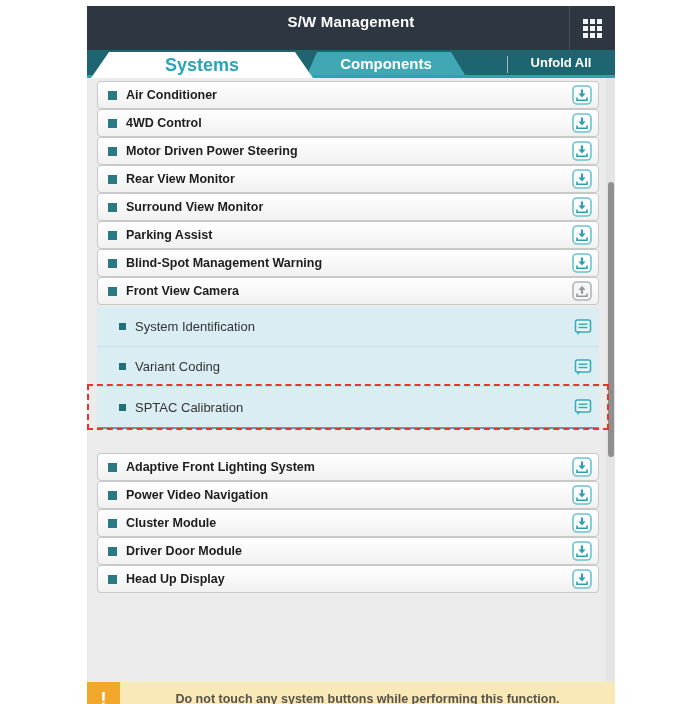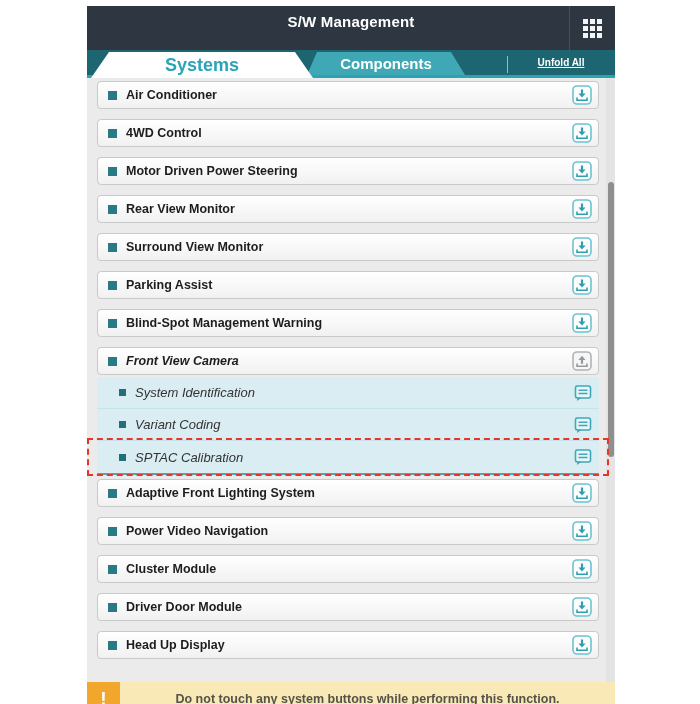--- a/index.html
+++ b/index.html
@@ -19,36 +19,36 @@
   
   .tabbar{position:relative;height:28px;background:#1d6570;}
   .tabbar::after{content:"";position:absolute;left:0;right:0;bottom:0;height:3px;background:#2aa3b2;z-index:1;}
   .tab{position:absolute;display:flex;align-items:center;justify-content:center;font-weight:bold;cursor:pointer;}
   .tab-systems{left:4px;top:2px;width:222px;height:26px;background:#ffffff;color:#2aa4b6;font-size:18px;z-index:3;
                clip-path:polygon(18px 0,calc(100% - 18px) 0,100% 100%,0 100%);}
   .tab-components{left:220px;top:2px;width:158px;height:23px;background:#3fa8b4;color:#ffffff;font-size:15px;z-index:2;
                   clip-path:polygon(10px 0,calc(100% - 14px) 0,100% 100%,0 100%);}
   .unfold-sep{position:absolute;right:107px;top:6px;height:17px;width:1px;background:rgba(255,255,255,.55);}
   .unfold-btn{position:absolute;right:6px;top:0;height:25px;width:96px;display:flex;align-items:center;justify-content:center;
-              color:#ffffff;font-weight:bold;font-size:10px;background:none;border:none;cursor:pointer;z-index:2;text-decoration:underline;}
+              color:#ffffff;font-weight:bold;font-size:13px;background:none;border:none;cursor:pointer;z-index:2;}
 
   
   .viewport{position:relative;height:604px;background:#ebebeb;box-sizing:border-box;
             padding:3px 16px 0 10px;overflow:hidden;}
-  .item{position:relative;height:28px;box-sizing:border-box;margin-bottom:10px;
+  .item{position:relative;height:28px;box-sizing:border-box;
         background:linear-gradient(#ffffff,#f1f1f1);border:1px solid #c9c9c9;border-radius:4px;
         display:flex;align-items:center;padding:0 6px 0 10px;cursor:pointer;}
   .bullet{width:9px;height:9px;background:#2a7a85;margin-right:9px;flex:none;}
   .item-label{flex:1;font-weight:bold;font-size:12.5px;color:#1d1d1d;white-space:nowrap;overflow:hidden;}
   .icon{flex:none;display:flex;align-items:center;cursor:pointer;}
 
-  .group{margin-bottom:4px;font-style:italic;}
+  .group{margin-bottom:24px;}
   .group .item{margin-bottom:2px;}
   .subwrap{border-bottom:2px solid #45a9b7;}
-  .subitem{position:relative;height:32px;box-sizing:border-box;background:#d9edf3;
+  .subitem{position:relative;height:40px;box-sizing:border-box;background:#d9edf3;
            display:flex;align-items:center;padding:0 7px 0 22px;border-bottom:1px solid #c6e3ea;cursor:pointer;}
   .subitem:last-child{border-bottom:none;}
   .subitem .bullet{width:7px;height:7px;background:#20707c;}
   .sub-label{flex:1;font-size:13px;color:#333333;white-space:nowrap;}
   .dash-outline{position:absolute;left:-10px;right:-10px;top:-3px;bottom:-3px;
                 border:2px dashed #e8352b;z-index:5;pointer-events:none;}
 
   .scroll-track{position:absolute;top:0;bottom:0;right:0;width:9px;background:#e4e4e4;}
   .scroll-thumb{position:absolute;right:1px;top:104px;width:6px;height:275px;background:#8f8f8f;border-radius:3px;cursor:pointer;}
 

